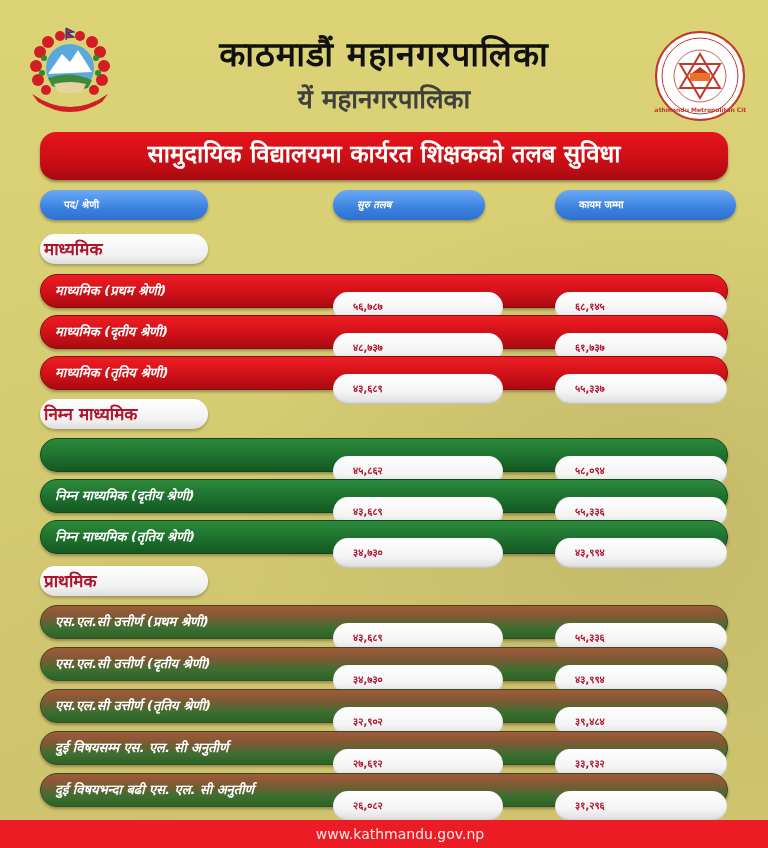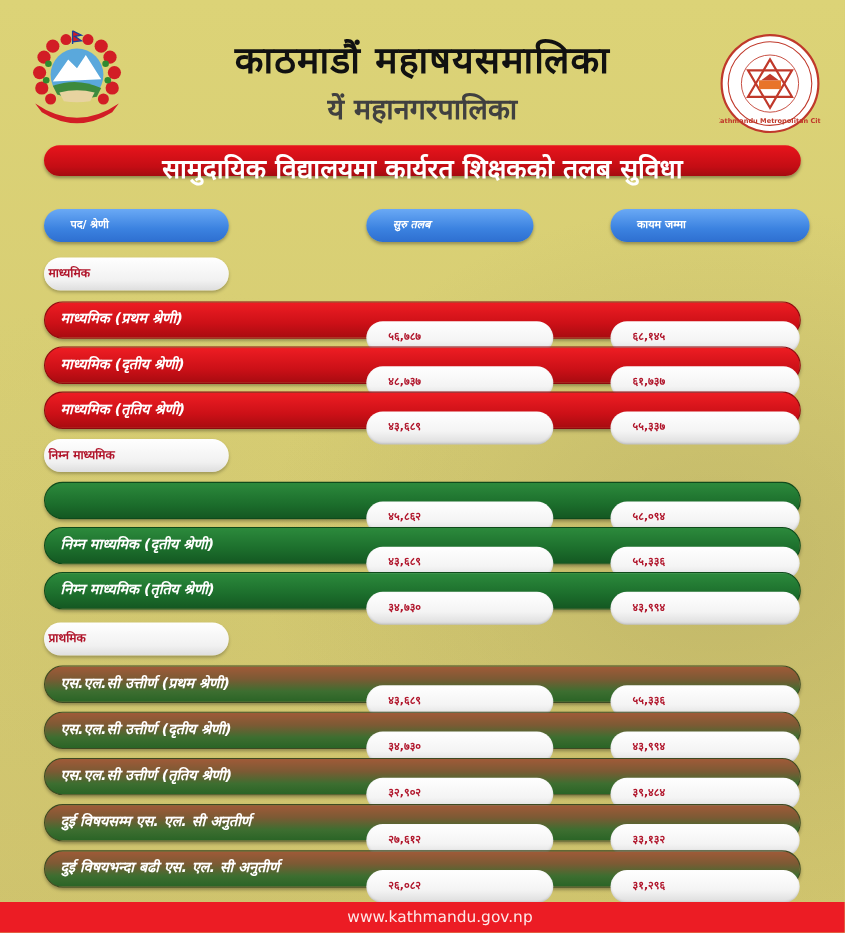--- a/index.html
+++ b/index.html
@@ -22,41 +22,41 @@
   .title-main {
     position: absolute; left: 0; right: 0; top: 30px; text-align: center;
     font-size: 34px; font-weight: bold; color: #111; letter-spacing: 1px;
   }
   .title-sub {
     position: absolute; left: 0; right: 0; top: 80px; text-align: center;
     font-family: "DejaVu Serif", serif;
     font-size: 26px; font-weight: bold; color: #404040;
   }
   .banner {
-    position: absolute; left: 40px; top: 132px; width: 688px; height: 28px;
+    position: absolute; left: 40px; top: 132px; width: 688px; height: 48px;
     border-radius: 16px;
     background: linear-gradient(180deg, #e8141c 0%, #c40d14 70%, #a40a10 100%);
     box-shadow: 0 2px 3px rgba(0,0,0,0.35);
     color: #fff; font-weight: bold; font-size: 24px; text-align: center; line-height: 44px;
   }
   .col-head {
     position: absolute; top: 190px; height: 30px; border-radius: 15px;
     background: linear-gradient(180deg, #6aa9f5 0%, #3b82e0 60%, #2e6fd0 100%);
     box-shadow: 0 2px 3px rgba(0,0,0,0.3);
     color: #fff; font-weight: bold; font-size: 10px; line-height: 30px; padding-left: 24px;
   }
   .ch1 { left: 40px; width: 168px; }
   .ch2 { left: 333px; width: 152px; font-style: italic; }
   .ch3 { left: 555px; width: 181px; }
 
   .section-label {
     position: absolute; left: 40px; width: 168px; height: 30px; border-radius: 15px;
     background: linear-gradient(180deg, #ffffff 0%, #f1f1f1 70%, #dedede 100%);
     box-shadow: 0 2px 3px rgba(0,0,0,0.25);
-    color: #b0142a; font-weight: bold; font-size: 11px; line-height: 30px; padding-left: 4px;
+    color: #b0142a; font-weight: bold; font-size: 17px; line-height: 30px; padding-left: 4px;
   }
   .row {
     position: absolute; left: 40px; width: 688px; height: 34px; border-radius: 17px;
     box-shadow: 0 2px 3px rgba(0,0,0,0.3);
   }
   .row.red { background: linear-gradient(180deg, #ee1d23 0%, #cc1017 60%, #a80b10 100%); border: 1px solid #8d0a0e; }
   .row.green { background: linear-gradient(180deg, #2c8a3c 0%, #1c6e2c 60%, #145822 100%); border: 1px solid #0f4a1b; }
   .row.mix { background: linear-gradient(180deg, #a05a38 0%, #7c5a34 35%, #3d6e30 70%, #2a6426 100%); border: 1px solid #3e4a22; }
   .row-label {
     position: absolute; left: 14px; top: 0; line-height: 32px;
@@ -107,21 +107,21 @@
           <circle cx="74" cy="36" r="3"></circle>
           <circle cx="76" cy="51" r="3"></circle>
       </g>
       <circle cx="48" cy="46" r="24" fill="#5aa8dc"></circle>
       <path d="M26 52 L40 32 L48 40 L56 28 L70 50 Z" fill="#ffffff"></path>
       <path d="M26 56 Q48 48 70 58 L66 66 Q48 70 30 64 Z" fill="#3d8a3d"></path>
       <path d="M32 62 Q48 58 64 62 L60 70 Q48 72 36 70 Z" fill="#e7d3a0"></path>
       <path d="M44 6 L44 18 M44 6 L52 10 L46 11 L52 15 L44 16" stroke="#1b3f9b" stroke-width="1.2" fill="#d21d25"></path>
     </svg>
   </div>
-  <div class="title-main">काठमाडौं महाषयसमालिका</div>
+  <div class="title-main">काठमाडौं महानगरपालिका</div>
   <div class="title-sub">यें महानगरपालिका</div>
   <div class="emblem-right">
     <svg width="92" height="92" viewBox="0 0 92 92">
       <circle cx="46" cy="46" r="44" fill="#fff" stroke="#c0392b" stroke-width="2"></circle>
       <circle cx="46" cy="46" r="38" fill="none" stroke="#c0392b" stroke-width="1"></circle>
       <circle cx="46" cy="46" r="26" fill="none" stroke="#c0392b" stroke-width="0.8"></circle>
       <path d="M46 24 L66 58 L26 58 Z" fill="none" stroke="#c0392b" stroke-width="2"></path>
       <path d="M46 68 L26 34 L66 34 Z" fill="none" stroke="#c0392b" stroke-width="2"></path>
       <rect x="36" y="43" width="20" height="8" fill="#e8742a"></rect>
       <path d="M38 43 L46 37 L54 43 Z" fill="#c0392b"></path>

